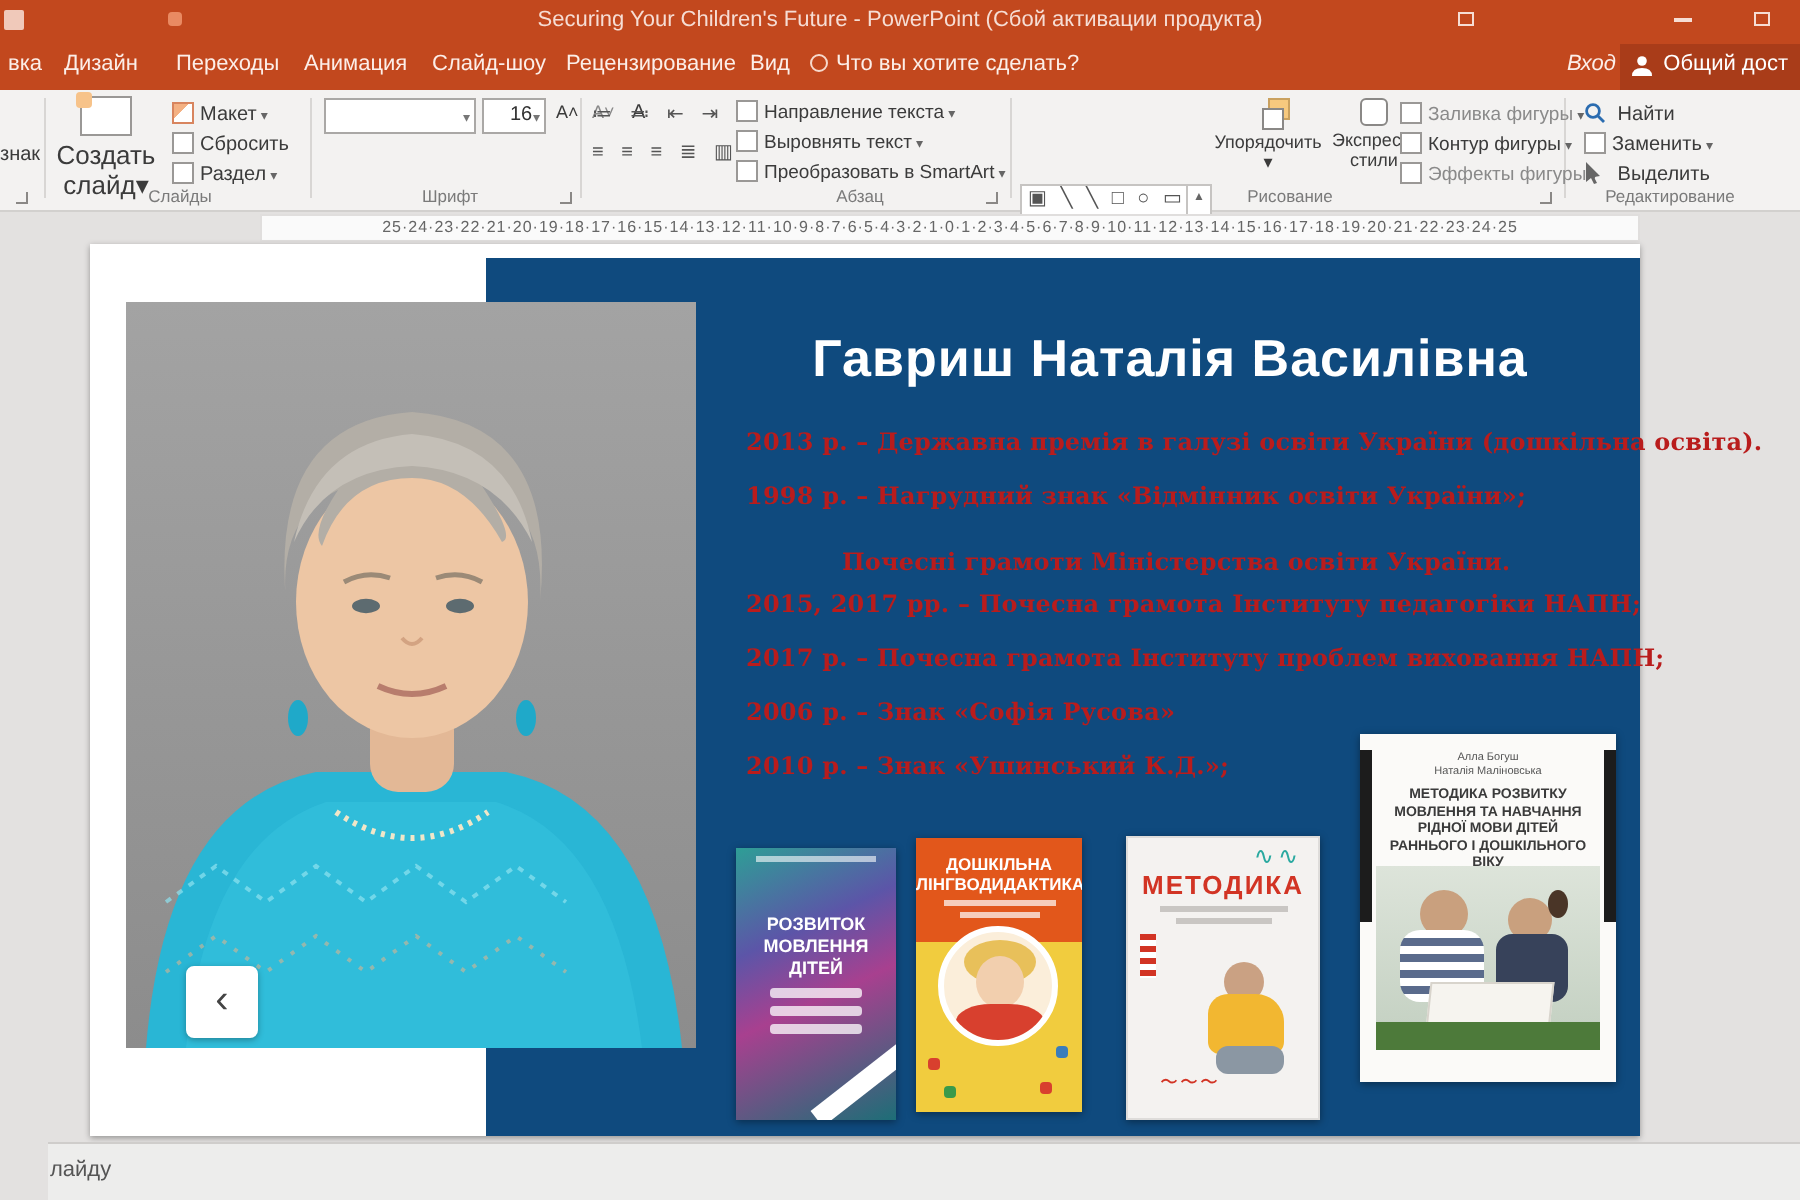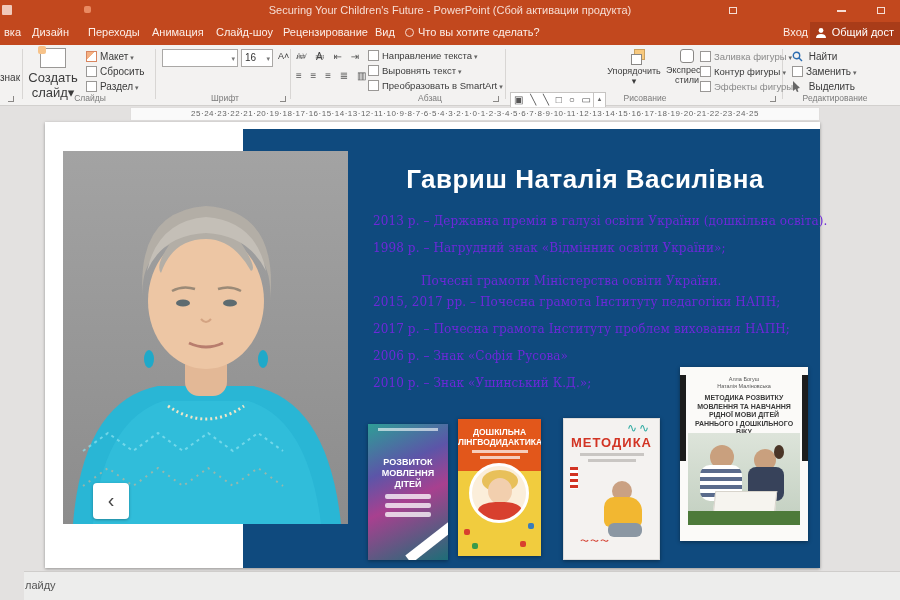--- a/index.html
+++ b/index.html
@@ -14,58 +14,58 @@
   .appdot { position:absolute; left:84px; top:6px; width:7px; height:7px; background:#e98a62; border-radius:2px; }
   .appsq  { position:absolute; left:2px; top:5px; width:10px; height:10px; background:#f0c9ba; border-radius:1px; }
   .winbtn { position:absolute; top:4px; width:18px; height:14px; color:#f6ddd4; font-size:10px; text-align:center; line-height:13px; }
   .winbtn .sq { display:inline-block; width:8px; height:7px; border:1px solid #f6ddd4; }
   .winbtn .dash { display:inline-block; width:9px; border-bottom:2px solid #f6ddd4; margin-bottom:2px; }
 
   
   .tabrow { left:0; top:22px; width:900px; height:23px; background:#c2481e; color:#fceee8; font-size:11px; }
   .tab { position:absolute; top:4px; cursor:default; }
   .bulb { display:inline-block; width:9px; height:9px; border:1px solid #f7d9cc; border-radius:50%; margin-right:4px; position:relative; top:1px; }
-  .signin { position:absolute; top:4px; font-size:11px; }
+  .signin { position:absolute; top:4px; font-size:11px;font-style:italic; }
   .share { position:absolute; right:0; top:0; height:23px; background:#a93c19; padding:4px 6px 0 22px; font-size:11px; color:#fff; }
   .share svg { position:absolute; left:5px; top:5px; }
 
   
   .ribbon { left:0; top:45px; width:900px; height:61px; background:#f3f2f1; border-bottom:1px solid #d2d0ce; color:#444; }
   .gsep { position:absolute; top:4px; width:1px; height:50px; background:#d8d6d4; }
   .glabel { position:absolute; top:48px; font-size:8.5px; color:#7a7a7a; text-align:center; }
   .expander { position:absolute; top:51px; width:6px; height:6px; border-right:1px solid #8a8886; border-bottom:1px solid #8a8886; }
   .rbtn { position:absolute; font-size:10px; color:#3b3b3b; white-space:nowrap; }
   .rbtn .car { font-size:7px; color:#666; margin-left:2px; }
   .mini-ic { display:inline-block; width:11px; height:11px; border:1px solid #9a9896; background:#fff; vertical-align:-2px; margin-right:3px; }
   .mini-ic.orange { border-color:#d8855f; background:linear-gradient(135deg,#f4b183 40%,#fff 40%); }
   .bigbtn { position:absolute; text-align:center; font-size:13px; color:#3b3b3b; }
   .slide-ic { width:26px; height:20px; background:#fff; border:1px solid #9a9896; margin:0 auto 2px auto; position:relative; }
   .slide-ic::after { content:""; position:absolute; left:-3px; top:-3px; width:8px; height:8px; background:#f7c38a; border-radius:2px; }
-  .combo { position:absolute; height:18px; background:#fff; border:1px solid #aaa8a6; font-size:10px; color:#333; padding:2px 3px; }
+  .combo { position:absolute; height:18px; background:#fff; border:1px solid #aaa8a6; font-size:10px; color:#333; padding:2px 13px; }
   .combo .dd { position:absolute; right:2px; top:5px; font-size:7px; color:#777; }
   .fbtn { position:absolute; top:69px; font-size:11px; color:#3b3b3b; font-weight:bold; }
   .fbtn.u { text-decoration:underline; }
   .fbtn.s { text-decoration:line-through; font-weight:normal; }
   .colorbar { position:absolute; width:13px; height:3px; background:#c00000; }
   .pic { position:absolute; font-size:10px; color:#555; }
   .gallery { position:absolute; left:510px; top:47px; width:84px; height:42px; background:#fff; border:1px solid #c6c4c2; font-size:10px; color:#555; line-height:13px; padding-left:3px; letter-spacing:2px; overflow:hidden; }
   .gscroll { position:absolute; left:594px; top:47px; width:12px; height:42px; background:#fff; border:1px solid #c6c4c2; border-left:none; font-size:6px; color:#666; text-align:center; line-height:13px; }
   .shape-ic { display:inline-block; width:14px; height:14px; border:1px solid #8a8886; background:#fff; border-radius:3px; }
   .arrange-ic { position:relative; width:18px; height:16px; margin:0 auto 1px auto; }
   .arrange-ic i { position:absolute; width:11px; height:11px; border:1px solid #caa15f; background:#f7c97e; }
   .arrange-ic i:last-child { left:6px; top:5px; background:#fff; border-color:#8a8886; }
   .ruler { left:130px; top:107px; width:690px; height:14px; background:#fafafa; border:1px solid #e0dedd; font-size:8px; color:#666; text-align:center; line-height:12px; letter-spacing:.5px; white-space:nowrap; overflow:hidden; }
 
   
   .canvas { left:0; top:121px; width:900px; height:449px; background:#e3e1e0; }
   .slide { position:absolute; left:45px; top:1px; width:775px; height:446px; background:#fff; box-shadow:0 1px 3px rgba(0,0,0,.35); }
   .bluepanel { position:absolute; left:198px; top:7px; width:577px; height:439px; background:#0f4a7e; }
   .photo { position:absolute; left:18px; top:29px; width:285px; height:373px; }
   .slide-title { position:absolute; left:315px; top:42px; width:450px; text-align:center; color:#fff; font-size:26px; font-weight:bold; letter-spacing:.5px; }
-  .award { position:absolute; left:328px; width:445px; color:#6d28d9; font-size:12px; font-weight:400; font-family:"DejaVu Serif", serif; letter-spacing:.1px; white-space:nowrap; }
+  .award { position:absolute; left:328px; width:445px; color:#b91c1c; font-size:12px; font-weight:700; font-family:"DejaVu Serif", serif; letter-spacing:.1px; white-space:nowrap; }
 
   
   .book { position:absolute; box-shadow:0 1px 4px rgba(0,0,0,.4); overflow:hidden; }
   .book1 { left:323px; top:302px; width:80px; height:136px; background:linear-gradient(155deg,#2e9e96 0%,#5c55a8 32%,#a8408f 55%,#1d6e77 100%); }
   .book1 .t { margin-top:26px; text-align:center; color:#fff; font-weight:bold; font-size:9px; line-height:11px; }
   .book1 .pill { width:46px; height:5px; background:rgba(255,255,255,.75); border-radius:2px; margin:4px auto 0 auto; }
   .book1 .ribn { position:absolute; right:-14px; bottom:14px; width:60px; height:10px; background:#fff; transform:rotate(-38deg); }
   .book1 .topline { margin:4px auto 0 auto; width:60px; height:3px; background:rgba(255,255,255,.6); }
   .book2 { left:413px; top:297px; width:83px; height:137px; background:#f1cc3e; }
   .book2 .hdr { height:52px; background:#e2571b; color:#fff; text-align:center; font-weight:bold; font-size:8.5px; line-height:10px; padding-top:8px; }

